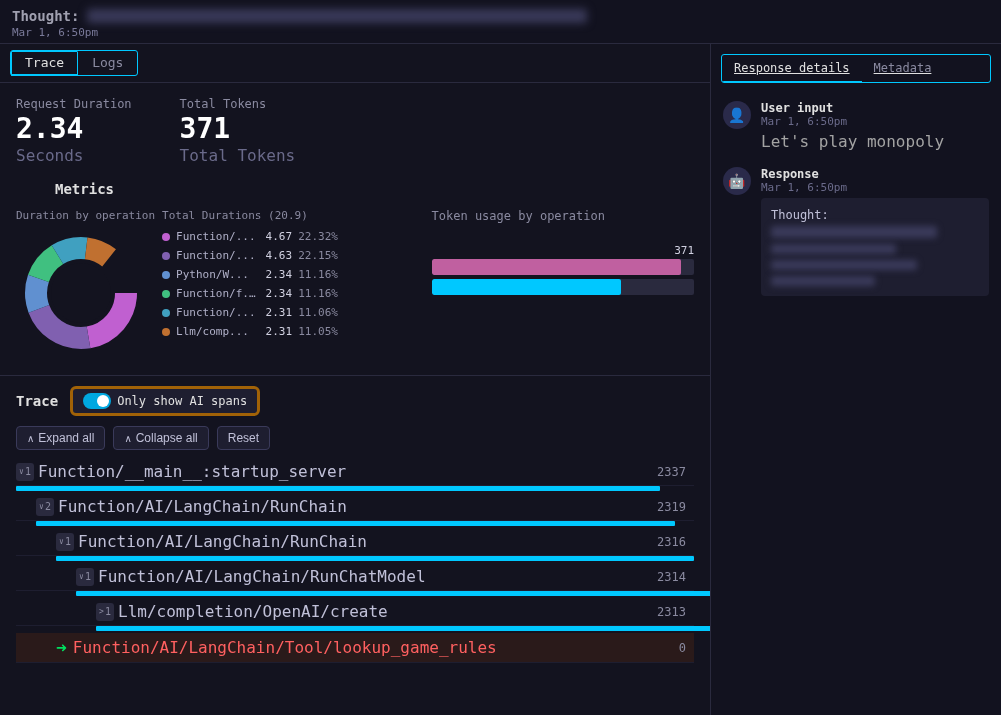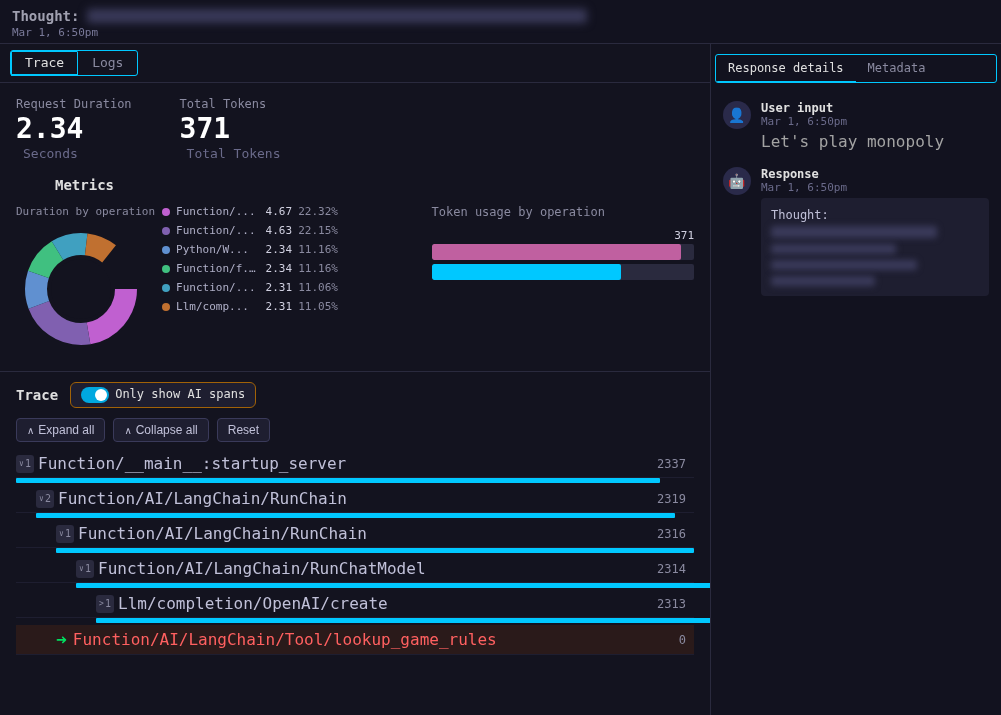--- a/index.html
+++ b/index.html
@@ -92,24 +92,23 @@
       color: #8a8aa0;
       margin-bottom: 4px;
     }
     .metric-value {
       font-size: 28px;
       font-weight: 700;
       color: #ffffff;
       line-height: 1;
     }
     .metric-sub {
-      font-size: 13px;
+      font-size: 16px;
       color: #6a6a8a;
       margin-top: 3px;
-      margin-left: 7px;
     }
 
     .metrics-title {
       font-size: 14px;
       font-weight: 600;
       color: #e0e0e0;
       margin-bottom: 12px;
       padding-left: 39px;
     }
 
@@ -167,21 +166,21 @@
     }
 
     
     .token-usage {
       flex: 1;
       min-width: 160px;
     }
     .token-title {
       font-size: 12px;
       color: #8a8aa0;
-      margin-bottom: 10px;
+      margin-bottom: 21px;
     }
     .token-bar-label {
       display: flex;
       justify-content: flex-end;
       font-size: 11px;
       color: #d0d0e0;
       margin-bottom: 2px;
     }
     .token-bar-bg {
       background: #2a2a3e;
@@ -208,23 +207,24 @@
       margin-bottom: 10px;
     }
     .trace-section-title {
       font-size: 14px;
       font-weight: 600;
       color: #e0e0e0;
     }
 
     .toggle-container {
       display: flex;
+      align-items: center;
       gap: 6px;
       background: #1e1e30;
-      border: 1px solid #a16207;
+      border: 3px solid #a16207;
       border-radius: 6px;
       padding: 4px 10px;
       cursor: pointer;
     }
     .toggle-switch {
       width: 28px;
       height: 16px;
       background: #00a8e0;
       border-radius: 8px;
       position: relative;
@@ -460,20 +460,21 @@
             <circle cx="65" cy="65" r="45" fill="none" stroke="#8060b0" stroke-width="22" stroke-dasharray="62 220" stroke-dashoffset="-63"></circle>
             <circle cx="65" cy="65" r="45" fill="none" stroke="#6090d0" stroke-width="22" stroke-dasharray="31 220" stroke-dashoffset="-125"></circle>
             <circle cx="65" cy="65" r="45" fill="none" stroke="#40c080" stroke-width="22" stroke-dasharray="31 220" stroke-dashoffset="-156"></circle>
             <circle cx="65" cy="65" r="45" fill="none" stroke="#40a0c0" stroke-width="22" stroke-dasharray="30 220" stroke-dashoffset="-187"></circle>
             <circle cx="65" cy="65" r="45" fill="none" stroke="#c07030" stroke-width="22" stroke-dasharray="25 220" stroke-dashoffset="-217"></circle>
             <circle cx="65" cy="65" r="30" fill="#13131f"></circle>
           </svg>
         </div>
 
         <div class="duration-table">
+          <div class="duration-header">Total Durations (20.9)</div>
           <div id="duration-rows">
               <div class="duration-row">
     <div class="duration-dot" style="background:#c060d0"></div>
     <div class="duration-name">Function/...</div>
     <div class="duration-val">4.67</div>
     <div class="duration-pct">22.32%</div>
   </div>
               <div class="duration-row">
     <div class="duration-dot" style="background:#8060b0"></div>
     <div class="duration-name">Function/...</div>
@@ -608,21 +609,21 @@
     <span class="trace-name">Function/AI/LangChain/Tool/lookup_game_rules</span>
     <span class="trace-duration">0</span>
   </div>
           </div>
         </div>
     </div>
   </div>
 
   <div class="right-panel">
     <div style="padding:4px 0 0;">
-      <div class="response-tabs-border" style="display:flex; border:1px solid #00c8ff; margin:6px 4px; border-radius:3px; overflow:hidden;">
+      <div class="response-tabs-border" style="display:flex; border:1px solid #00c8ff; margin:6px 10px; border-radius:3px; overflow:hidden;text-decoration:underline;">
         <div class="response-tab active" style="padding:6px 12px; font-size:12px; color:#e0e0e0; cursor:pointer;">Response details</div>
         <div class="response-tab" style="padding:6px 12px; font-size:12px; color:#8a8aa0; cursor:pointer;">Metadata</div>
       </div>
     </div>
 
     <div class="response-content">
 
       <div class="response-user-block">
         <div class="avatar-icon">👤</div>
         <div class="response-block-content">

